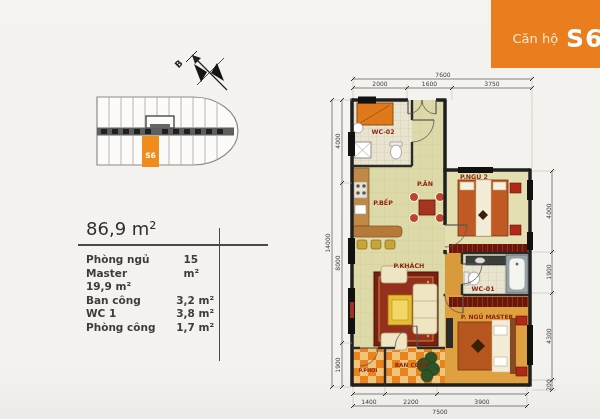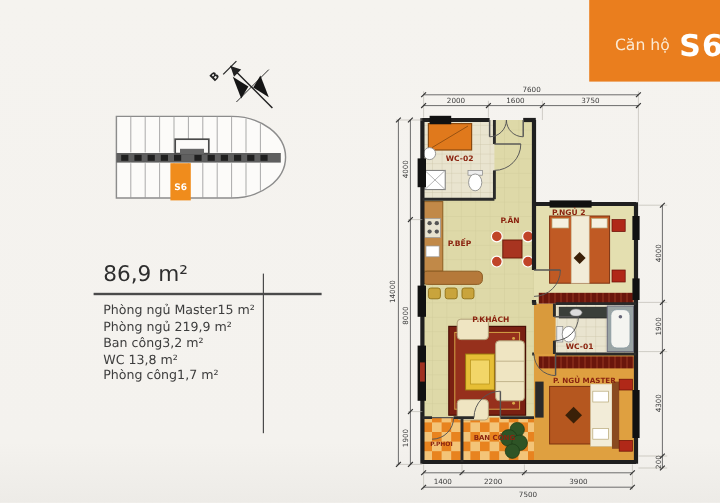--- a/index.html
+++ b/index.html
@@ -11,22 +11,22 @@
   .header-badge{position:absolute;left:491px;top:0;width:134px;height:68px;
                 background:#ea7e1e;display:flex;align-items:center;justify-content:center;
                 gap:8px;padding-top:8px;box-sizing:border-box;}
   .hb-prefix{font-size:13px;color:#fbe9d2;}
   .hb-code{font-size:25px;font-weight:bold;color:#ffffff;letter-spacing:1px;}
   
   .area-table{position:absolute;left:78px;top:218px;width:190px;color:#3a3a3a;}
   .at-title{margin-left:8px;font-size:18px;font-weight:normal;color:#2e2e2e;}
   .at-rule{margin-top:5px;border-top:2px solid #4a4a4a;width:190px;}
   .at-rows{margin-top:7px;margin-left:8px;width:128px;}
-  .at-row{display:flex;font-size:10.5px;
-          font-weight:normal;line-height:13.6px;color:#3d3d3d;}
+  .at-row{display:flex;justify-content:space-between;font-size:10.5px;
+          font-weight:bold;line-height:13.6px;color:#3d3d3d;}
   .at-vline{position:absolute;left:219px;top:228px;width:1px;height:133px;background:#4a4a4a;}
   svg{position:absolute;left:0;top:0;}
   svg text{font-family:"DejaVu Sans","Liberation Sans",sans-serif;}
   .room-label{fill:#8b2410;font-weight:bold;}
   .dim{fill:#3c3c3c;font-size:6px;}
 </style>
 </head>
 <body>
 
 <div class="canvas">
@@ -38,21 +38,20 @@
 
   <div class="area-table">
     <div class="at-title">86,9 m²</div>
     <div class="at-rule"></div>
     <div class="at-rows">
       <div class="at-row">
           <span>Phòng ngủ Master</span>
           <span>15 m²</span>
         </div>
       <div class="at-row">
-          <span>Phòng ngủ 2</span>
           <span>19,9 m²</span>
         </div>
       <div class="at-row">
           <span>Ban công</span>
           <span>3,2 m²</span>
         </div>
       <div class="at-row">
           <span>WC 1</span>
           <span>3,8 m²</span>
         </div>

